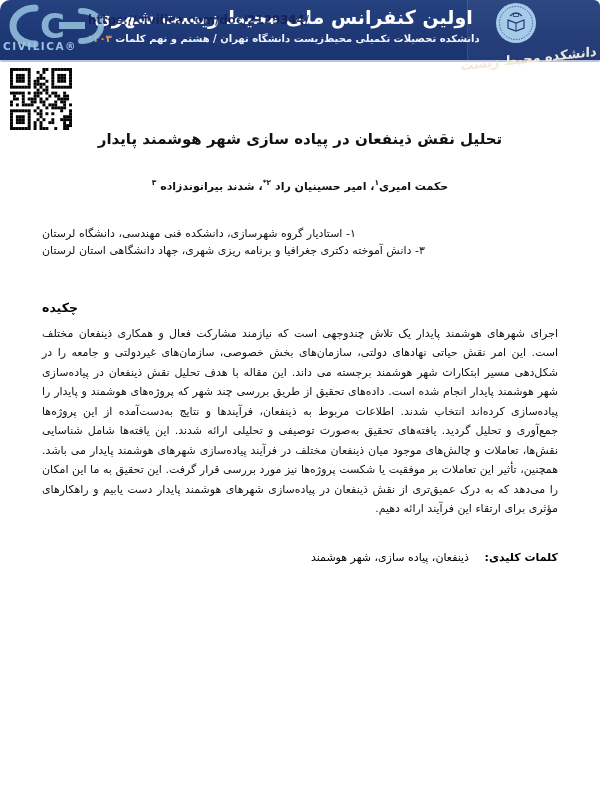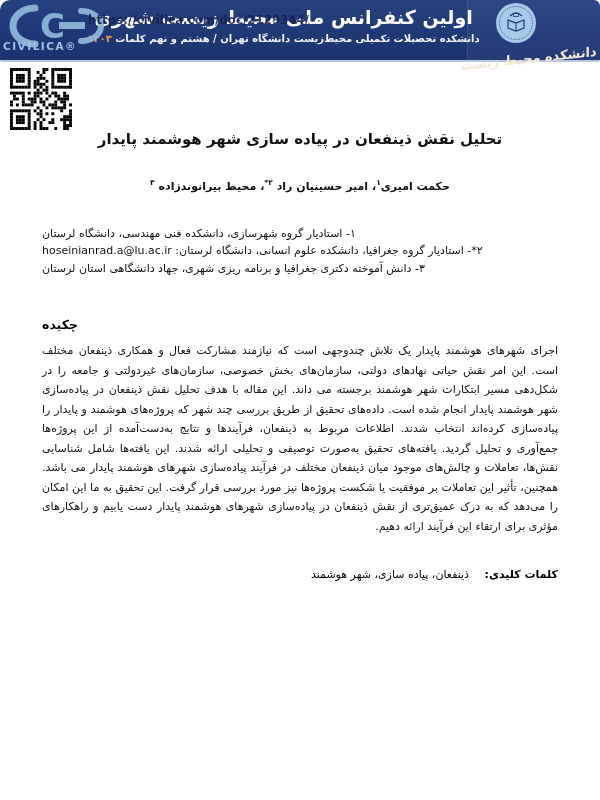--- a/index.html
+++ b/index.html
@@ -320,25 +320,24 @@
         <rect x="45" y="60" width="3" height="3" fill="#000"></rect>
         <rect x="54" y="60" width="3" height="3" fill="#000"></rect>
         <rect x="57" y="60" width="3" height="3" fill="#000"></rect>
       </svg>
   </div>
 
   <div class="content">
 
     <div class="paper-title">تحلیل نقش ذینفعان در پیاده سازی شهر هوشمند پایدار</div>
 
-    <div class="authors"><span><span>حکمت امیری</span><sup>۱</sup></span><span><span>، امیر حسینیان راد </span><sup>۲*</sup></span><span><span>، محیط بیرانوندزاده </span><sup>۳</sup></span></div>
+    <div class="authors"><span><span>حکمت امیری</span><sup>۱</sup></span><span><span>، امیر حسینیان راد </span><sup>۲*</sup></span><span><span>، شدند بیرانوندزاده </span><sup>۳</sup></span></div>
 
     <div class="affiliations">
       <div>۱- استادیار گروه شهرسازی، دانشکده فنی مهندسی، دانشگاه لرستان</div>
-      <div>۲*- استادیار گروه جغرافیا، دانشکده علوم انسانی، دانشگاه لرستان: hoseinianrad.a@lu.ac.ir</div>
       <div>۳- دانش آموخته دکتری جغرافیا و برنامه ریزی شهری، جهاد دانشگاهی استان لرستان</div>
     </div>
 
     <div class="abstract-heading">چکیده</div>
 
     <div class="abstract-text">اجرای شهرهای هوشمند پایدار یک تلاش چندوجهی است که نیازمند مشارکت فعال و همکاری ذینفعان مختلف است. این امر نقش حیاتی نهادهای دولتی، سازمان‌های بخش خصوصی، سازمان‌های غیردولتی و جامعه را در شکل‌دهی مسیر ابتکارات شهر هوشمند برجسته می داند. این مقاله با هدف تحلیل نقش ذینفعان در پیاده‌سازی شهر هوشمند پایدار انجام شده است. داده‌های تحقیق از طریق بررسی چند شهر که پروژه‌های هوشمند و پایدار را پیاده‌سازی کرده‌اند انتخاب شدند. اطلاعات مربوط به ذینفعان، فرآیندها و نتایج به‌دست‌آمده از این پروژه‌ها جمع‌آوری و تحلیل گردید. یافته‌های تحقیق به‌صورت توصیفی و تحلیلی ارائه شدند. این یافته‌ها شامل شناسایی نقش‌ها، تعاملات و چالش‌های موجود میان ذینفعان مختلف در فرآیند پیاده‌سازی شهرهای هوشمند پایدار می باشد. همچنین، تأثیر این تعاملات بر موفقیت یا شکست پروژه‌ها نیز مورد بررسی قرار گرفت. این تحقیق به ما این امکان را می‌دهد که به درک عمیق‌تری از نقش ذینفعان در پیاده‌سازی شهرهای هوشمند پایدار دست یابیم و راهکارهای مؤثری برای ارتقاء این فرآیند ارائه دهیم.</div>
 
     <div class="keywords"><span class="kw-label">کلمات کلیدی:</span><span> ذینفعان، پیاده سازی، شهر هوشمند</span></div>
 
   </div>

